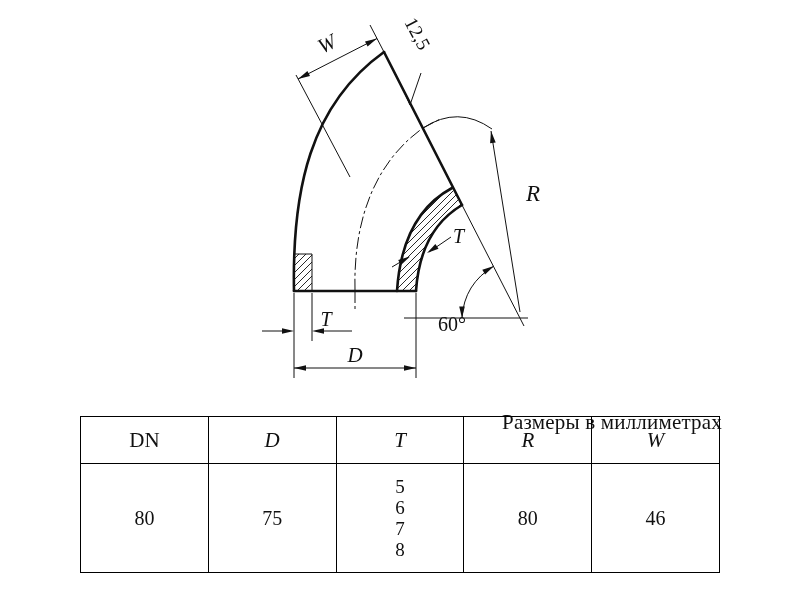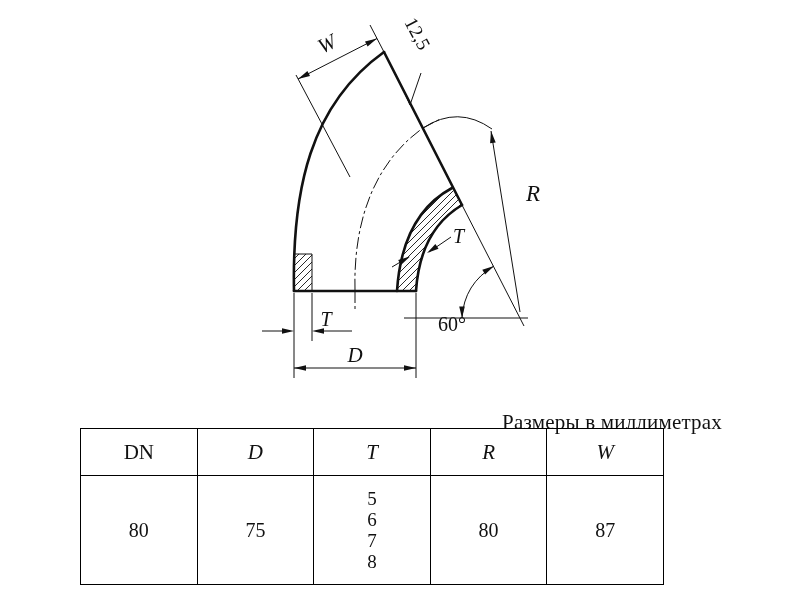--- a/index.html
+++ b/index.html
@@ -11,21 +11,21 @@
   }
   svg{position:absolute;top:0;left:0;}
   .dim-letter{font-family:"Liberation Serif",serif;font-style:italic;}
   .plain-label{font-family:"Liberation Serif",serif;font-style:normal;}
 
   .caption{
     position:absolute;top:410px;right:78px;
     font-size:21px;letter-spacing:.2px;text-align:center;
   }
   table.spec{
-    position:absolute;left:80px;top:428px;width:584px;
+    position:absolute;left:80px;top:416px;width:640px;
     border-collapse:collapse;table-layout:fixed;
     font-family:"Liberation Serif",serif;
   }
   table.spec th, table.spec td{
     border:1px solid #000;text-align:center;vertical-align:middle;
     font-weight:normal;
   }
   table.spec th{height:44px;font-size:21px;font-style:italic;}
   table.spec th:first-child{font-style:normal;}
   table.spec td{height:106px;font-size:20px;}
@@ -128,16 +128,16 @@
       <td>75</td>
       <td>
         <div class="t-stack">
           <div>5</div>
           <div>6</div>
           <div>7</div>
           <div>8</div>
         </div>
       </td>
       <td>80</td>
-      <td>87</td>
+      <td>46</td>
     </tr>
   </tbody>
 </table>
 
 </body></html>

